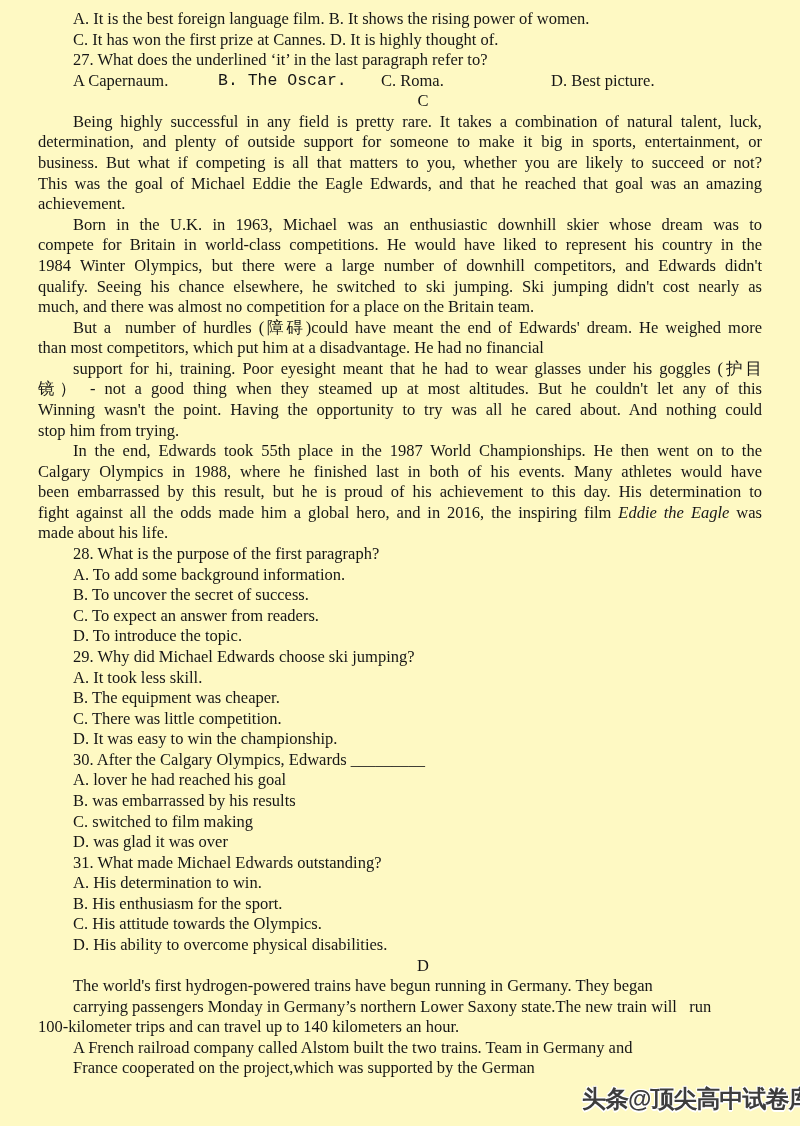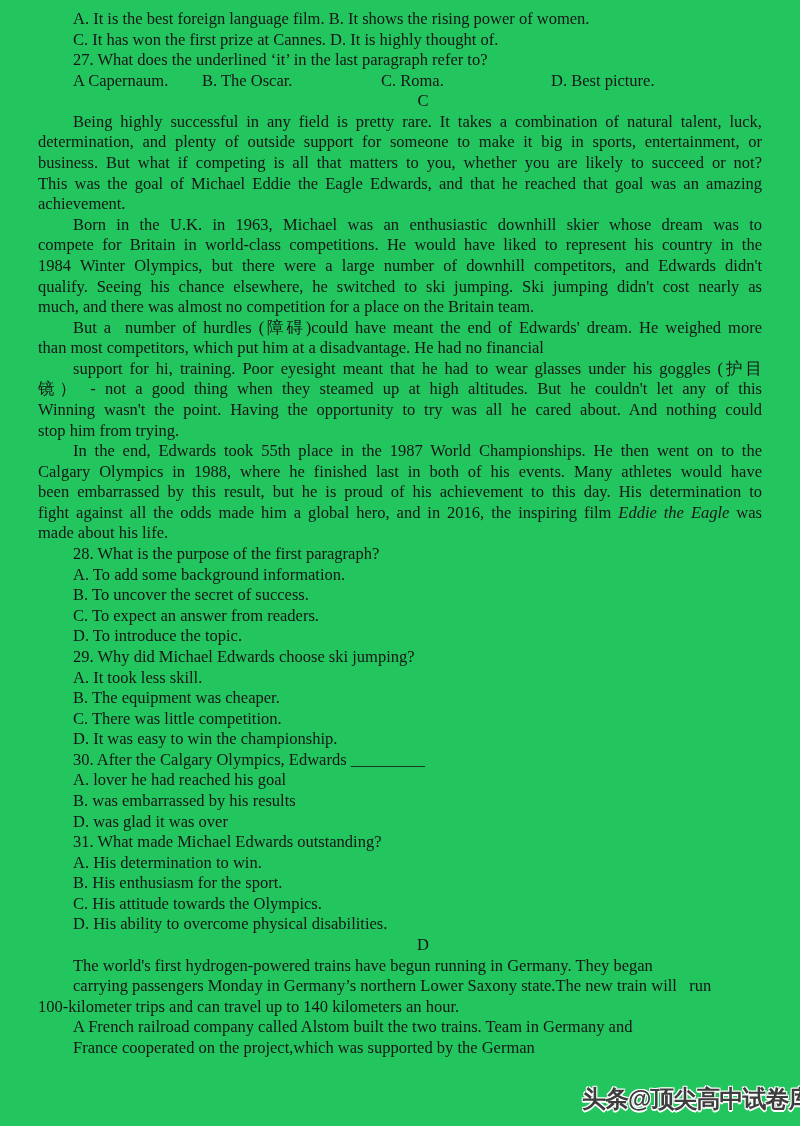--- a/index.html
+++ b/index.html
@@ -5,21 +5,21 @@
   html, body { margin: 0; padding: 0; }
   body {
     width: 800px; height: 1126px;
     background: #ffffff;
     font-family: "Liberation Serif", "DejaVu Serif", serif;
     color: #161616;
   }
   .page {
     position: relative;
     width: 800px; height: 1126px;
-    background: #22c55e;
+    background: #fef9c3;
     overflow: hidden;
   }
   .doc {
     position: absolute;
     left: 38px; top: 9px;
     width: 724px;
   }
   .line {
     font-size: 16.5px;
     line-height: 20.58px;
@@ -60,59 +60,60 @@
 </head>
 <body>
 
 <div class="page">
   <div class="doc">
       <div class="line i">A. It is the best foreign language film. B. It shows the rising power of women.</div>
       <div class="line i">C. It has won the first prize at Cannes. D. It is highly thought of.</div>
       <div class="line i">27. What does the underlined ‘it’ in the last paragraph refer to?</div>
       <div class="line opts">
         <span class="opt" style="left: 35px;">A Capernaum.</span>
-        <span class="opt" style="left: 164px;">B. The Oscar.</span>
+        <span class="opt" style="left: 180px; font-family: Liberation Mono, monospace;">B. The Oscar.</span>
         <span class="opt" style="left: 343px;">C. Roma.</span>
         <span class="opt" style="left: 513px;">D. Best picture.</span>
       </div>
       <div class="line c">C</div>
       <div class="line ji">Being highly successful in any field is pretty rare. It takes a combination of natural talent, luck,</div>
       <div class="line j">determination, and plenty of outside support for someone to make it big in sports, entertainment, or</div>
       <div class="line j">business. But what if competing is all that matters to you, whether you are likely to succeed or not?</div>
       <div class="line j">This was the goal of Michael Eddie the Eagle Edwards, and that he reached that goal was an amazing</div>
       <div class="line m">achievement.</div>
       <div class="line ji">Born in the U.K. in 1963, Michael was an enthusiastic downhill skier whose dream was to</div>
       <div class="line j">compete for Britain in world-class competitions. He would have liked to represent his country in the</div>
       <div class="line j">1984 Winter Olympics, but there were a large number of downhill competitors, and Edwards didn't</div>
       <div class="line j">qualify. Seeing his chance elsewhere, he switched to ski jumping. Ski jumping didn't cost nearly as</div>
       <div class="line m">much, and there was almost no competition for a place on the Britain team.</div>
       <div class="line ji">But a&nbsp; number of hurdles (障碍)could have meant the end of Edwards' dream. He weighed more</div>
       <div class="line m">than most competitors, which put him at a disadvantage. He had no financial</div>
       <div class="line ji">support for hi, training. Poor eyesight meant that he had to wear glasses under his goggles (护目</div>
-      <div class="line j">镜） - not a good thing when they steamed up at high altitudes. But he couldn't let any of this</div>
+      <div class="line j">镜） - not a good thing when they steamed up at most altitudes. But he couldn't let any of this</div>
       <div class="line j">Winning wasn't the point. Having the opportunity to try was all he cared about. And nothing could</div>
       <div class="line m">stop him from trying.</div>
       <div class="line ji">In the end, Edwards took 55th place in the 1987 World Championships. He then went on to the</div>
       <div class="line j">Calgary Olympics in 1988, where he finished last in both of his events. Many athletes would have</div>
       <div class="line j">been embarrassed by this result, but he is proud of his achievement to this day. His determination to</div>
       <div class="line j"><span>fight against all the odds made him a global hero, and in 2016, the inspiring film </span><em>Eddie the Eagle</em><span> was</span></div>
       <div class="line m">made about his life.</div>
       <div class="line i">28. What is the purpose of the first paragraph?</div>
       <div class="line i">A. To add some background information.</div>
       <div class="line i">B. To uncover the secret of success.</div>
       <div class="line i">C. To expect an answer from readers.</div>
       <div class="line i">D. To introduce the topic.</div>
       <div class="line i">29. Why did Michael Edwards choose ski jumping?</div>
       <div class="line i">A. It took less skill.</div>
       <div class="line i">B. The equipment was cheaper.</div>
       <div class="line i">C. There was little competition.</div>
       <div class="line i">D. It was easy to win the championship.</div>
       <div class="line i">30. After the Calgary Olympics, Edwards _________</div>
       <div class="line i">A. lover he had reached his goal</div>
       <div class="line i">B. was embarrassed by his results</div>
+      <div class="line i">C. switched to film making</div>
       <div class="line i">D. was glad it was over</div>
       <div class="line i">31. What made Michael Edwards outstanding?</div>
       <div class="line i">A. His determination to win.</div>
       <div class="line i">B. His enthusiasm for the sport.</div>
       <div class="line i">C. His attitude towards the Olympics.</div>
       <div class="line i">D. His ability to overcome physical disabilities.</div>
       <div class="line c">D</div>
       <div class="line i">The world's first hydrogen-powered trains have begun running in Germany. They began</div>
       <div class="line i">carrying passengers Monday in Germany’s northern Lower Saxony state.The new train will &nbsp;&nbsp;run</div>
       <div class="line m">100-kilometer trips and can travel up to 140 kilometers an hour.</div>

